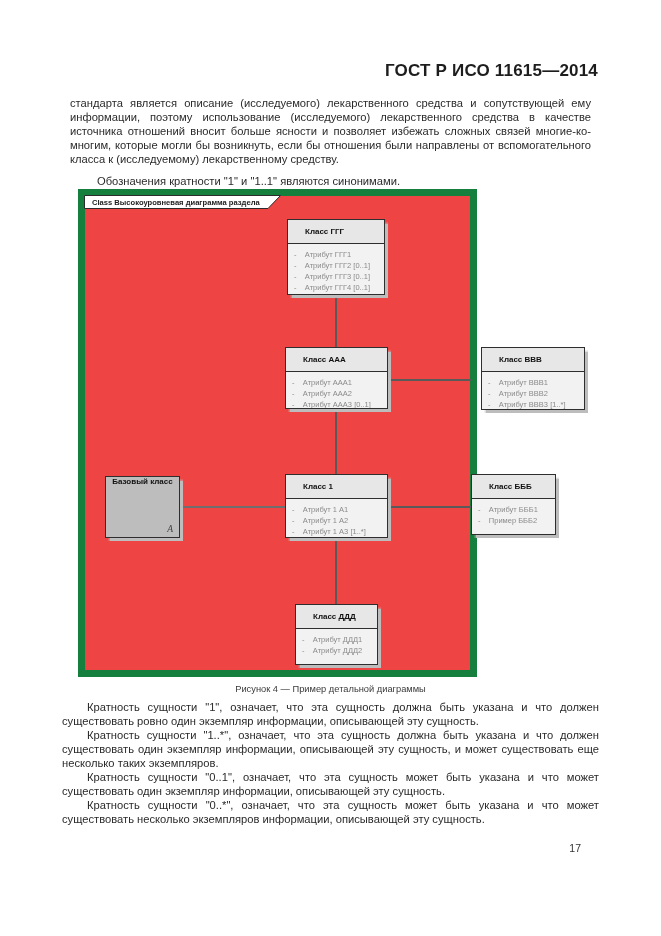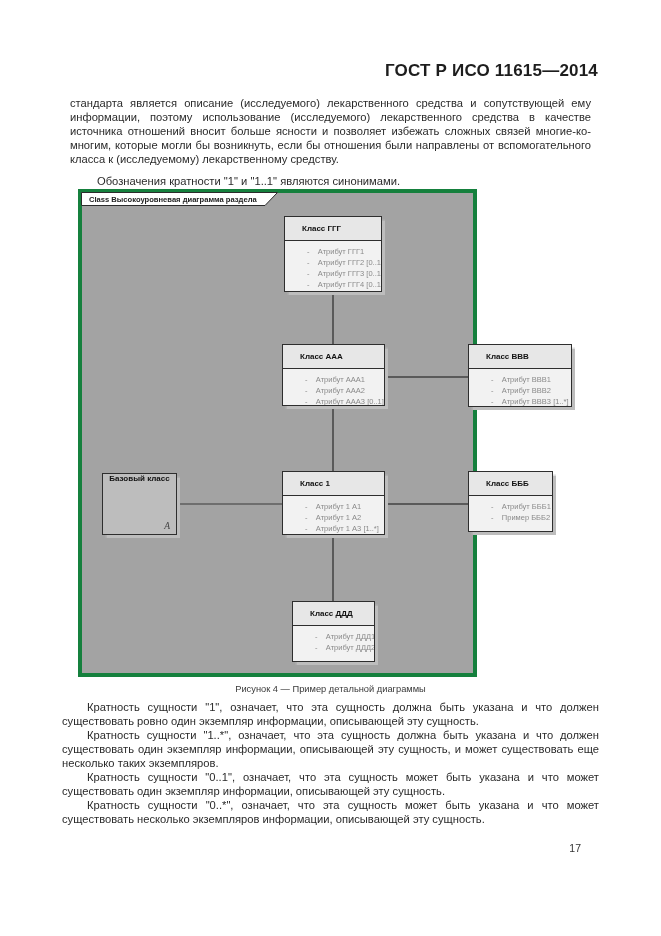--- a/index.html
+++ b/index.html
@@ -21,46 +21,46 @@
   
   .intro{
     position:absolute;left:62px;top:88px;width:537px;
     font-size:11.2px;line-height:14px;text-align:justify;color:#2a2a2a;
   }
   .intro p{margin:8px;}
   .intro p.indent{text-indent:27px;}
   
   .frame{
     position:absolute;left:78px;top:189px;width:399px;height:488px;
-    border:4px solid #15803d;background:#a3a3a3;box-sizing:border-box;
+    border:7px solid #15803d;background:#ef4444;box-sizing:border-box;
   }
   .frame-tab{position:absolute;left:-1px;top:-1px;width:197px;height:14px;}
   .frame-tab-label{
     position:absolute;left:7px;top:2px;
     font-size:7.6px;font-weight:bold;color:#1d1d1d;white-space:nowrap;
   }
   
   .cls{
     position:absolute;box-sizing:border-box;
     border:1px solid #2e2e2e;background:#f2f2f2;
     box-shadow:2.5px 2.5px 1px #bdbdbd;
     overflow:hidden;
   }
   .cls-title{
     background:#e7e7e7;border-bottom:1px solid #2e2e2e;
     font-size:8px;font-weight:bold;color:#111;
     text-align:left;padding:7px 17px 7px;
   }
-  .cls-attrs{padding:5px 3px 3px 6px;margin-left:16px;}
+  .cls-attrs{padding:5px 3px 3px 6px;}
   .attr{
     font-size:7.5px;line-height:11px;color:#8a8a8a;white-space:pre;
   }
   .cls-ggg{left:202px;top:23px;width:98px;height:76px;}
   .cls-aaa{left:200px;top:151px;width:103px;height:62px;}
-  .cls-vvv{left:386px;top:151px;width:104px;height:63px;}
+  .cls-vvv{left:396px;top:151px;width:104px;height:63px;}
   .cls-class1{left:200px;top:278px;width:103px;height:64px;}
   .cls-bbb{left:386px;top:278px;width:85px;height:61px;}
   .cls-ddd{left:210px;top:408px;width:83px;height:61px;}
   .cls-base{
     left:20px;top:280px;width:75px;height:62px;
     background:#bdbdbd;
   }
   .cls-base .base-title{
     font-size:8px;font-weight:bold;color:#111;text-align:center;padding-top:0;
   }

